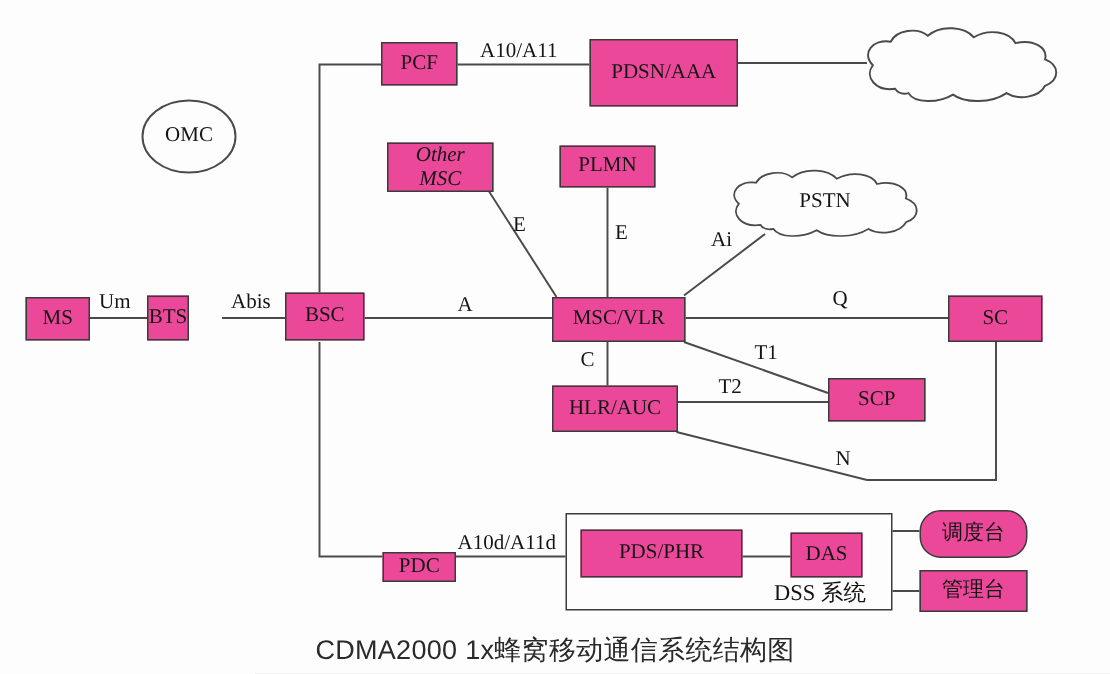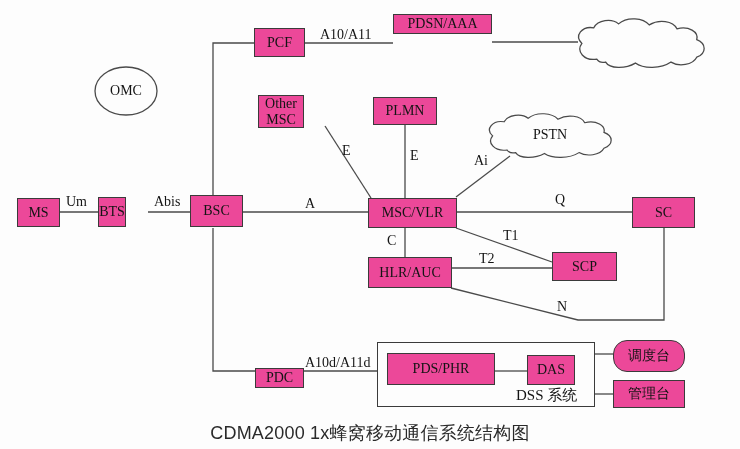--- a/index.html
+++ b/index.html
@@ -77,22 +77,22 @@
     <span>OMC</span>
   </div>
   <div class="cloud-label" style="left:483px;top:113px;width:134px;height:44px;">
     <span>PSTN</span>
   </div>
 
   <div class="node" style="left:17px;top:198px;width:43px;height:29px;">MS</div>
   <div class="node" style="left:98px;top:197px;width:28px;height:30px;">BTS</div>
   <div class="node" style="left:190px;top:195px;width:53px;height:32px;">BSC</div>
   <div class="node" style="left:254px;top:28px;width:51px;height:29px;">PCF</div>
-  <div class="node" style="left:393px;top:14px;width:99px;height:20px;">PDSN/AAA</div>
-  <div class="node" style="left:258px;top:95px;width:46px;height:33px;">Other
+  <div class="node" style="left:393px;top:26px;width:99px;height:45px;">PDSN/AAA</div>
+  <div class="node" style="left:258px;top:95px;width:71px;height:33px;font-style:italic;">Other
 MSC</div>
   <div class="node" style="left:373px;top:97px;width:64px;height:28px;">PLMN</div>
   <div class="node" style="left:368px;top:198px;width:89px;height:30px;">MSC/VLR</div>
   <div class="node" style="left:632px;top:197px;width:63px;height:31px;">SC</div>
   <div class="node" style="left:368px;top:257px;width:84px;height:31px;">HLR/AUC</div>
   <div class="node" style="left:552px;top:252px;width:65px;height:29px;">SCP</div>
   <div class="node" style="left:255px;top:368px;width:49px;height:20px;">PDC</div>
 
   <div class="outer-box" style="left:377px;top:342px;width:218px;height:65px;"></div>
   <div class="node" style="left:387px;top:353px;width:108px;height:32px;">PDS/PHR</div>

